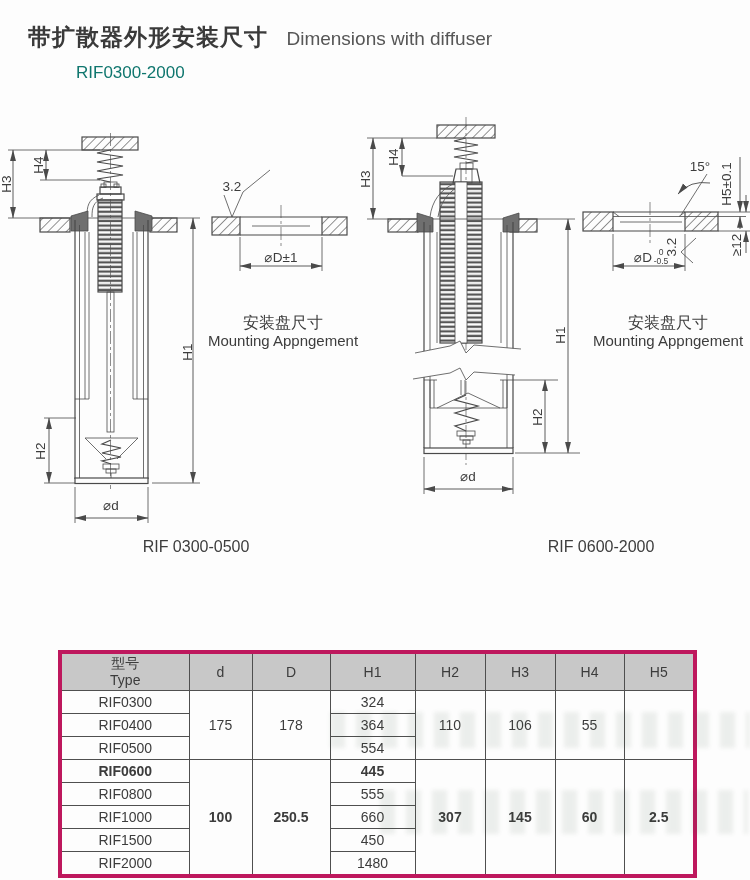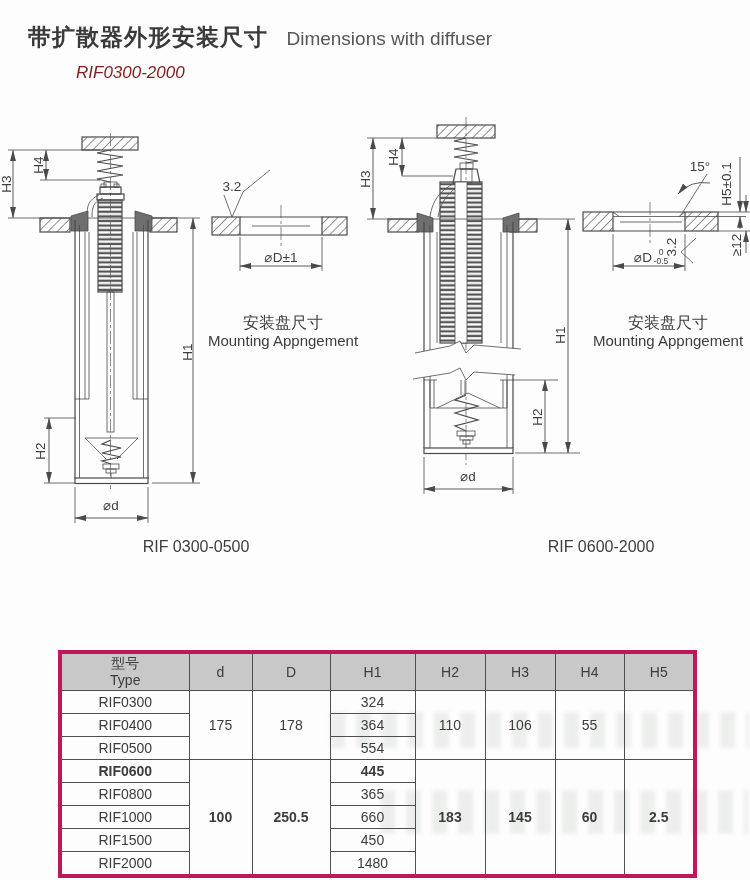--- a/index.html
+++ b/index.html
@@ -3,21 +3,21 @@
 <meta charset="utf-8">
 <style>
   html,body{margin:0;padding:0;}
   body{
     width:750px;height:880px;position:relative;background:#fdfdfd;
     font-family:"Liberation Sans","DejaVu Sans",sans-serif;color:#3d3d3d;overflow:hidden;
   }
   .title-row{position:absolute;left:28px;top:12px;white-space:nowrap;margin-top:10px;}
   .title-zh{font-size:23px;font-weight:bold;color:#3a3a3a;letter-spacing:1px;}
   .title-en{font-size:19px;color:#565656;margin-left:14px;}
-  .subtitle{position:absolute;left:76px;top:63px;font-size:17px;color:#7f1d1d;font-style:italic;}
+  .subtitle{position:absolute;left:76px;top:63px;font-size:17px;color:#0f766e;}
   svg{position:absolute;left:0;top:95px;}
   svg text{font-family:"Liberation Sans","DejaVu Sans",sans-serif;fill:#3d3d3d;}
   .ln{stroke:#4a4a4a;fill:none;stroke-width:1.2;}
   .lt{stroke:#4a4a4a;fill:none;stroke-width:0.8;}
   .dim{stroke:#4a4a4a;fill:none;stroke-width:0.9;}
   .cl{stroke:#5a5a5a;fill:none;stroke-width:0.7;stroke-dasharray:13 3 3 3;}
   .dark{fill:#6f6f6f;stroke:#4a4a4a;stroke-width:0.8;}
   .wht{fill:#fdfdfd;}
   .dt{font-size:13.5px;}
   .cap{font-size:16px;}
@@ -313,28 +313,28 @@
     </tr>
     <tr>
       <td>RIF0500</td>
       <td>554</td>
     </tr>
     <tr class="grp-top">
       <td>RIF0600</td>
       <td rowspan="5">100</td>
       <td rowspan="5">250.5</td>
       <td>445</td>
-      <td rowspan="5">183</td>
+      <td rowspan="5">307</td>
       <td rowspan="5">145</td>
       <td rowspan="5">60</td>
       <td rowspan="5">2.5</td>
     </tr>
     <tr>
       <td>RIF0800</td>
-      <td>365</td>
+      <td>555</td>
     </tr>
     <tr>
       <td>RIF1000</td>
       <td>660</td>
     </tr>
     <tr>
       <td>RIF1500</td>
       <td>450</td>
     </tr>
     <tr>

